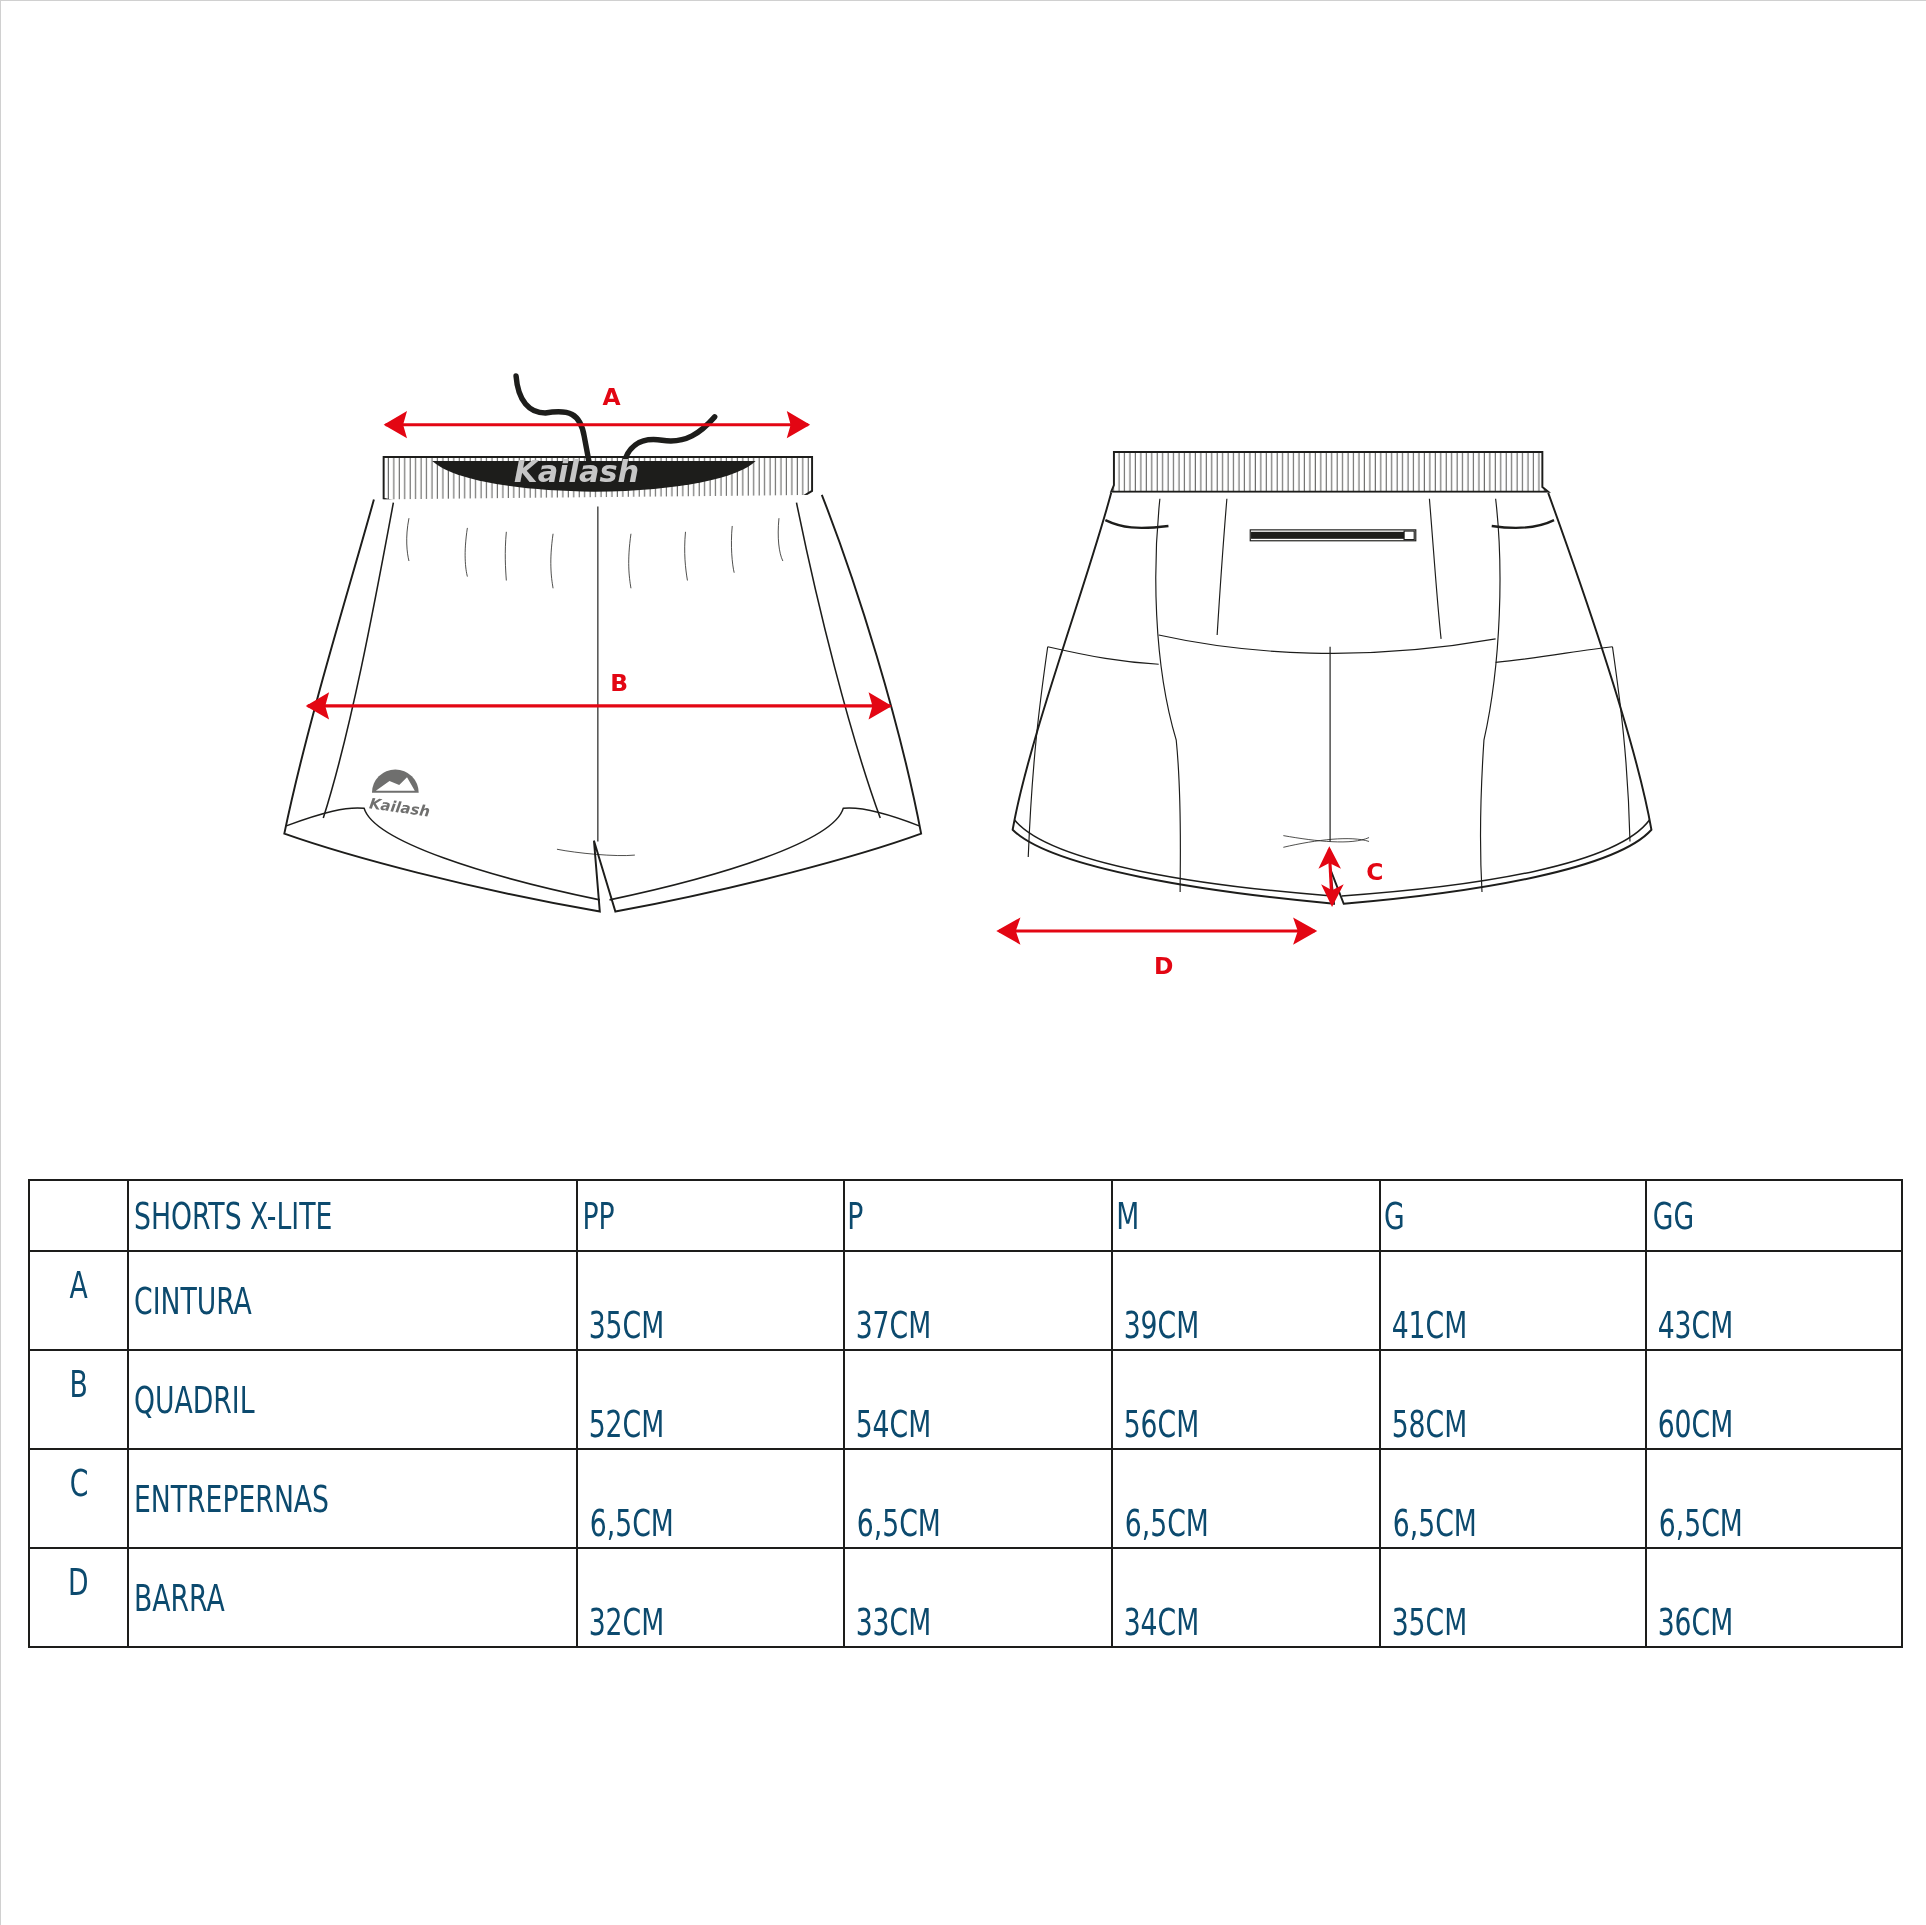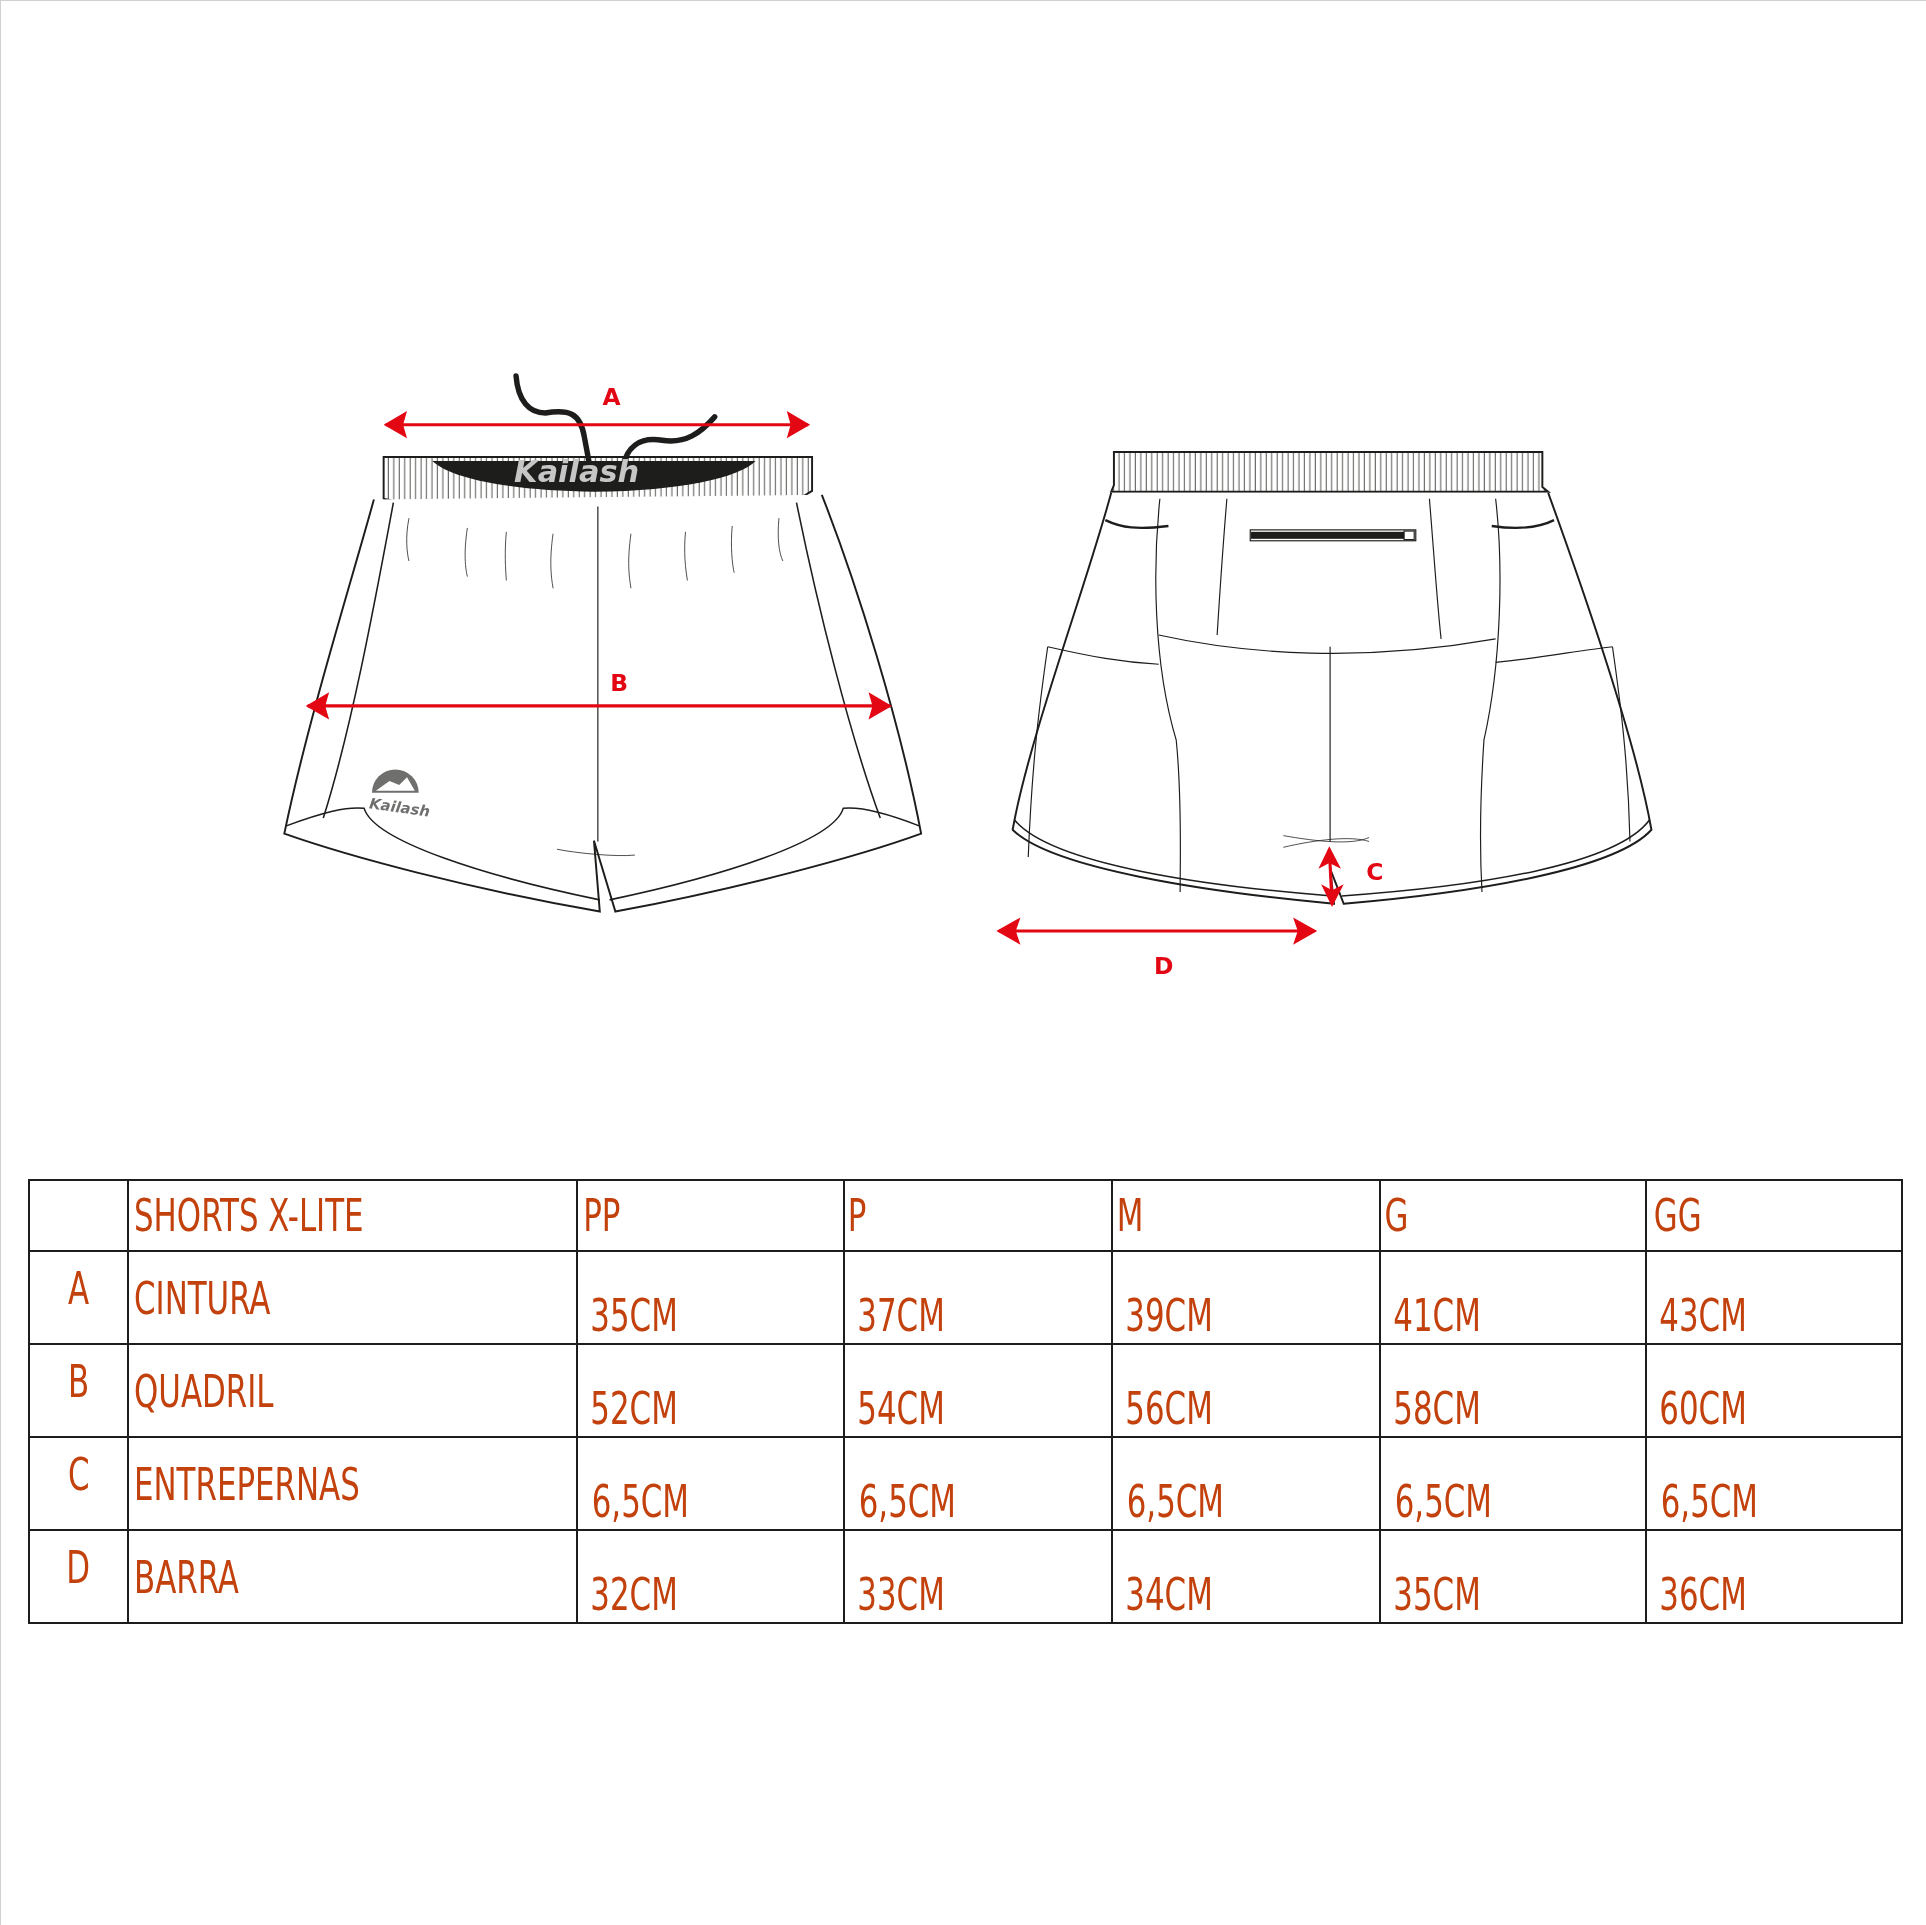--- a/index.html
+++ b/index.html
@@ -2,26 +2,26 @@
 <html style="font-size:6.2px"><head>
 <meta charset="utf-8">
 <style>
   html, body { margin:0; padding:0; background:#ffffff; }
   body { width:1926px; height:1926px; position:relative; overflow:hidden; font-family:"DejaVu Sans Condensed","DejaVu Sans", sans-serif; }
   .frame { position:absolute; left:0; top:0; width:1925px; height:1925px; border:0.4px solid #d0d0d0; }
   svg.drawing { position:absolute; left:0; top:0; }
   .dim-label { font-family:"DejaVu Sans", sans-serif; font-weight:bold; fill:#e30613; font-size:60px; }
   .brand-text { font-family:"DejaVu Sans", sans-serif; font-weight:bold; font-style:italic; }
   table.size-table { position:absolute; left:28px; top:1179px; width:1872px; border-collapse:collapse; table-layout:fixed; }
-  table.size-table td { border:2.3px solid #1d1d1b; height:70px; font-size:44px; color:#c2410c; padding:0; transform-origin:center;margin-left:28px; }
+  table.size-table td { border:2.3px solid #1d1d1b; height:70px; font-size:38px; color:#0c4a6e; padding:0; transform-origin:center;margin-left:28px; }
   table.size-table td.code { text-align:center; }
   table.size-table td.name { text-align:left; padding-left:4.7px; }
   table.size-table td.val { text-align:left; }
   table.size-table tr.head td { vertical-align:middle; height:69px; }
-  table.size-table tbody tr td.name { vertical-align:top; padding-top:21px; }
+  table.size-table tbody tr td.name { vertical-align:top; padding-top:27px; }
   table.size-table tbody tr td.code { vertical-align:top; padding-top:11px; }
   table.size-table tbody tr td.val { vertical-align:bottom; padding-bottom:2px; }
   .condensed { display:inline-block; transform:scaleX(0.78); transform-origin:center; }
   td.name .condensed { transform-origin:left center; }
 </style>
 </head>
 <body>
 
 <div class="frame"></div>
 

